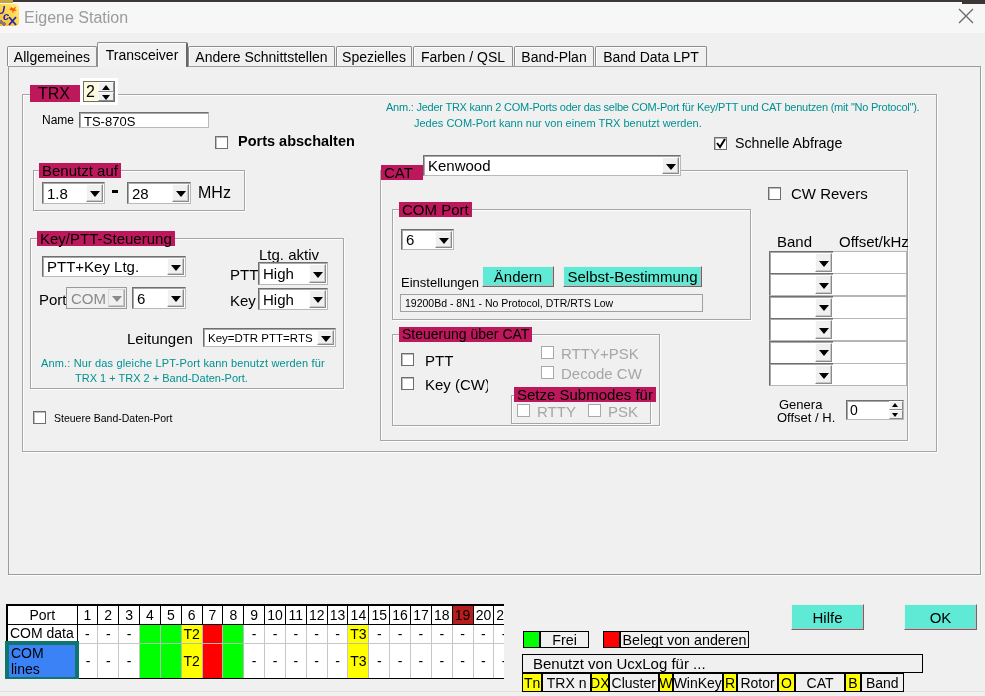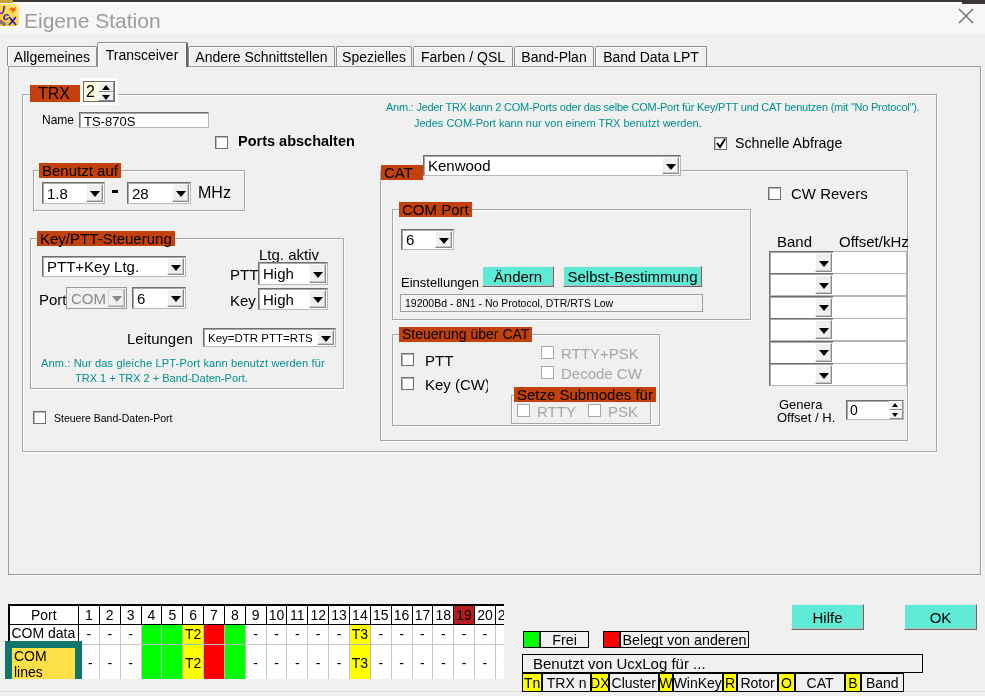--- a/index.html
+++ b/index.html
@@ -1,41 +1,41 @@
 <!DOCTYPE html>
 <html><head>
 <meta charset="utf-8">
 <style>
   * { margin:0; padding:0; box-sizing:border-box; }
   html,body { width:985px; height:696px; overflow:hidden; }
   body { font-family:"Liberation Sans", sans-serif; background:#f0f0f0; position:relative; font-size:15px; color:#000; }
   .a { position:absolute; }
   
   .gb { position:absolute; border:1px solid #a6a6a6; box-shadow:1px 1px 0 #fdfdfd, inset 1px 1px 0 #fdfdfd; }
-  .lbl { position:absolute; background:#c2410c; padding:0 3px; white-space:nowrap; line-height:15px; }
+  .lbl { position:absolute; background:#be185d; padding:0 3px; white-space:nowrap; line-height:15px; }
   
   .combo, .edit { position:absolute; background:#fff; border:1px solid #6f6f6f; border-right-color:#b9b9b9; border-bottom-color:#b9b9b9; box-shadow:inset 1px 1px 0 rgba(64,64,64,0.45); }
   .combo .txt { position:absolute; left:4px; top:0; bottom:0; display:flex; align-items:center; white-space:nowrap; }
   .dbtn { position:absolute; right:1px; top:1px; bottom:1px; width:17px; background:#f0f0f0; border:1px solid; border-color:#fdfdfd #8a8a8a #8a8a8a #fdfdfd; box-shadow:inset -1px -1px 0 #c9c9c9; display:flex; align-items:center; justify-content:center; }
   .tri { width:0; height:0; border:5px solid transparent; border-bottom:0; border-top:6px solid #000; margin-top:2px; }
   .gtri { border-top-color:#8a8a8a; }
   
   .cb { position:absolute; width:13px; height:13px; background:#fff; border:1px solid #6e6e6e; box-shadow:inset 1px 1px 0 rgba(64,64,64,0.35); }
   .cb.dis { border-color:#a9a9a9; box-shadow:none; }
   
   .btn { position:absolute; background:#5eead4; border:1px solid; border-color:#ececec #696969 #696969 #ececec; box-shadow:inset -1px -1px 0 #bdbdbd; display:flex; align-items:center; justify-content:center; white-space:nowrap; }
   .teal { position:absolute; color:#009090; font-size:12px; white-space:nowrap; }
   .gray { color:#a6a6a6; }
 </style>
 </head>
 <body>
 
   <div class="a" style="left:0;top:0;width:985px;height:2px;background:#3d3836;"></div>
   <div class="a" style="left:0;top:2px;width:985px;height:31px;background:#f7f7f7;"></div>
-  <div class="a" style="left:24px;top:9px;font-size:21px;color:#9b9b9b;">Eigene Station</div>
+  <div class="a" style="left:24px;top:9px;font-size:16px;color:#9b9b9b;">Eigene Station</div>
   <svg class="a" style="left:957px;top:8px;" width="18" height="16" viewBox="0 0 18 16">
     <path d="M2 1 L16 15 M16 1 L2 15" stroke="#6b6b6b" stroke-width="1.4" fill="none"></path>
   </svg>
 
   <svg class="a" style="left:0px;top:4px;" width="19" height="22" viewBox="0 0 19 22">
     <defs>
       <linearGradient id="gld" x1="0" y1="1" x2="1" y2="0">
       <stop offset="0" stop-color="#f0b830"></stop>
         <stop offset="0.6" stop-color="#ffd84e"></stop>
         <stop offset="1" stop-color="#ffee9a"></stop>
@@ -297,21 +297,21 @@
 <td style="background:#ffff00;border:1px solid #b9b9b9;text-align:center;padding:0;">T3</td>
 <td style="background:#fff;border:1px solid #c6c6c6;text-align:center;padding:0;">-</td>
 <td style="background:#fff;border:1px solid #c6c6c6;text-align:center;padding:0;">-</td>
 <td style="background:#fff;border:1px solid #c6c6c6;text-align:center;padding:0;">-</td>
 <td style="background:#fff;border:1px solid #c6c6c6;text-align:center;padding:0;">-</td>
 <td style="background:#fff;border:1px solid #c6c6c6;text-align:center;padding:0;">-</td>
 <td style="background:#fff;border:1px solid #c6c6c6;text-align:center;padding:0;">-</td>
 <td style="background:#fff;border:1px solid #c6c6c6;text-align:center;padding:0;">-</td>
 </tr>
 <tr style="height:18px;">
-<td style="border:7px solid #0f766e;background:#fde047;text-align:left;padding:0 0 0 2px;">COM lines</td>
+<td style="border:4px solid #0f766e;background:#3b82f6;text-align:left;padding:0 0 0 2px;">COM lines</td>
 <td style="background:#fff;border:1px solid #c6c6c6;text-align:center;padding:0;">-</td>
 <td style="background:#fff;border:1px solid #c6c6c6;text-align:center;padding:0;">-</td>
 <td style="background:#fff;border:1px solid #c6c6c6;text-align:center;padding:0;">-</td>
 <td style="background:#00ff00;border:1px solid #b9b9b9;text-align:center;padding:0;"></td>
 <td style="background:#00ff00;border:1px solid #b9b9b9;text-align:center;padding:0;"></td>
 <td style="background:#ffff00;border:1px solid #b9b9b9;text-align:center;padding:0;">T2</td>
 <td style="background:#ff0000;border:1px solid #b9b9b9;text-align:center;padding:0;"></td>
 <td style="background:#00ff00;border:1px solid #b9b9b9;text-align:center;padding:0;"></td>
 <td style="background:#fff;border:1px solid #c6c6c6;text-align:center;padding:0;">-</td>
 <td style="background:#fff;border:1px solid #c6c6c6;text-align:center;padding:0;">-</td>

